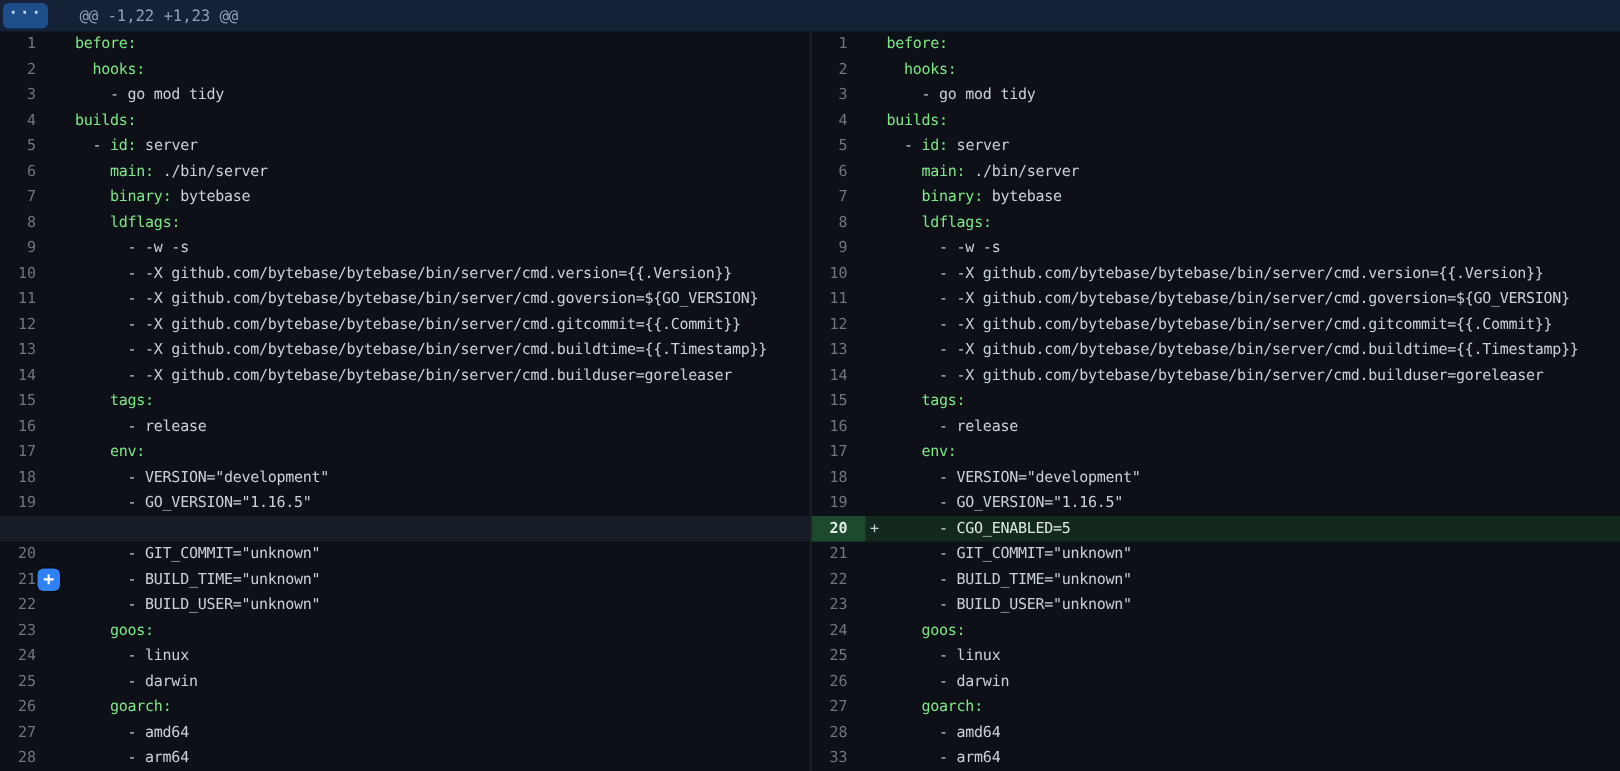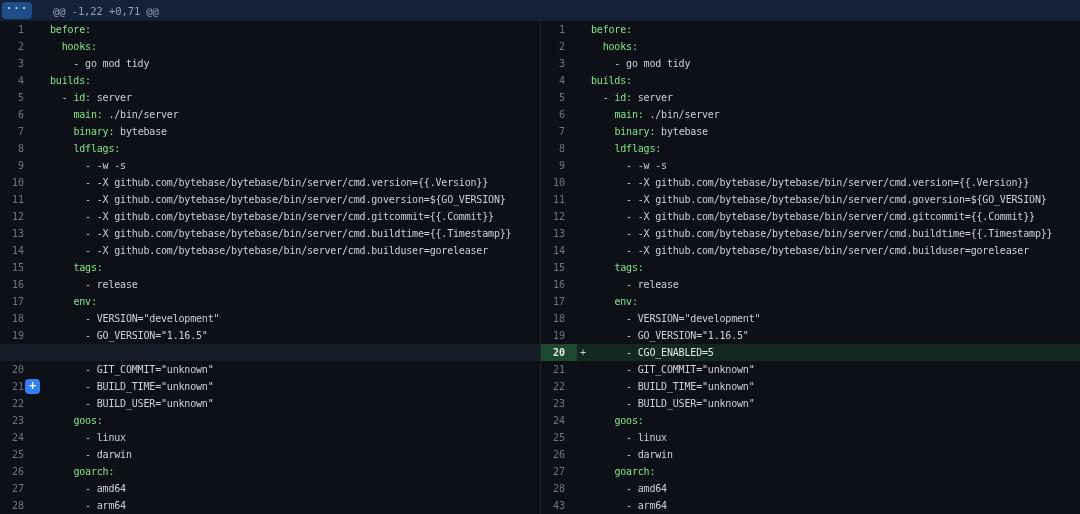--- a/index.html
+++ b/index.html
@@ -55,21 +55,21 @@
     display:flex;align-items:center;justify-content:center;padding:0 0 1px 0;
     cursor:pointer;box-shadow:0 0 0 1px rgba(0,0,0,.25);
   }
 </style>
 </head>
 <body>
 
 <div class="screen">
   <div class="hunk-bar">
     <button class="expand-btn">···</button>
-    <span class="hunk-text">@@ -1,22 +0,71 @@</span>
+    <span class="hunk-text">@@ -1,22 +1,23 @@</span>
   </div>
   <div class="panes">
     <div class="pane left" id="pane-left">
         <div class="row context">
           <span class="num">1</span>
           <span class="code"><span class="k">before:</span></span>
         </div>
         <div class="row context">
           <span class="num">2</span>
           <span class="code"><span class="p">  </span><span class="k">hooks:</span></span>
@@ -291,18 +291,18 @@
         </div>
         <div class="row context">
           <span class="num">27</span>
           <span class="code"><span class="p">    </span><span class="k">goarch:</span></span>
         </div>
         <div class="row context">
           <span class="num">28</span>
           <span class="code"><span class="p">      - amd64</span></span>
         </div>
         <div class="row context">
-          <span class="num">43</span>
+          <span class="num">33</span>
           <span class="code"><span class="p">      - arm64</span></span>
         </div>
       </div>
   </div>
 </div>
 
 </body></html>

